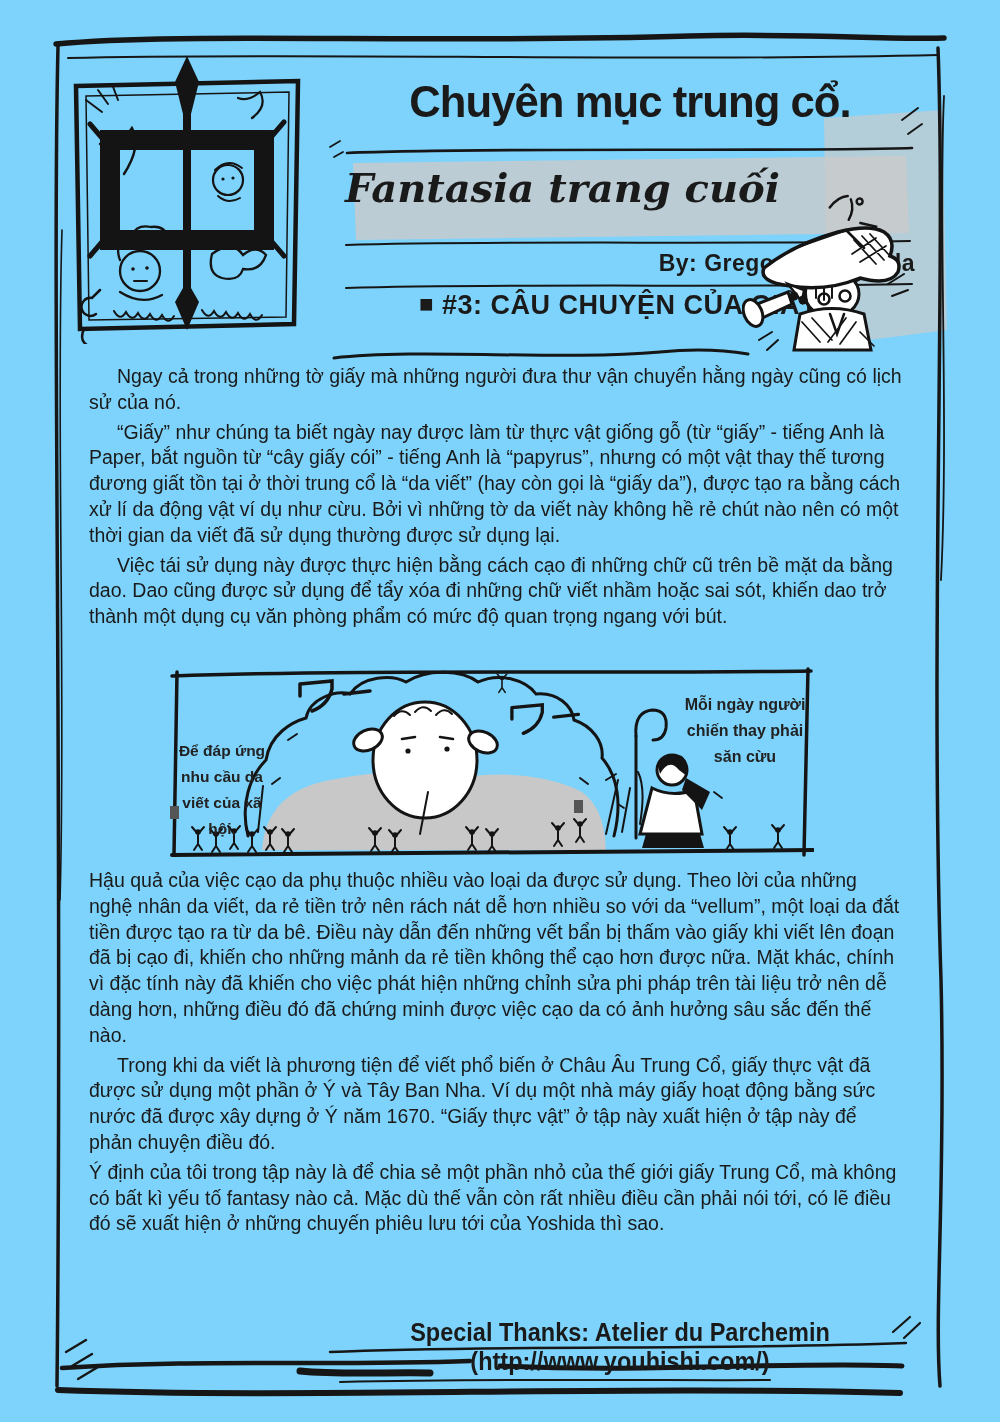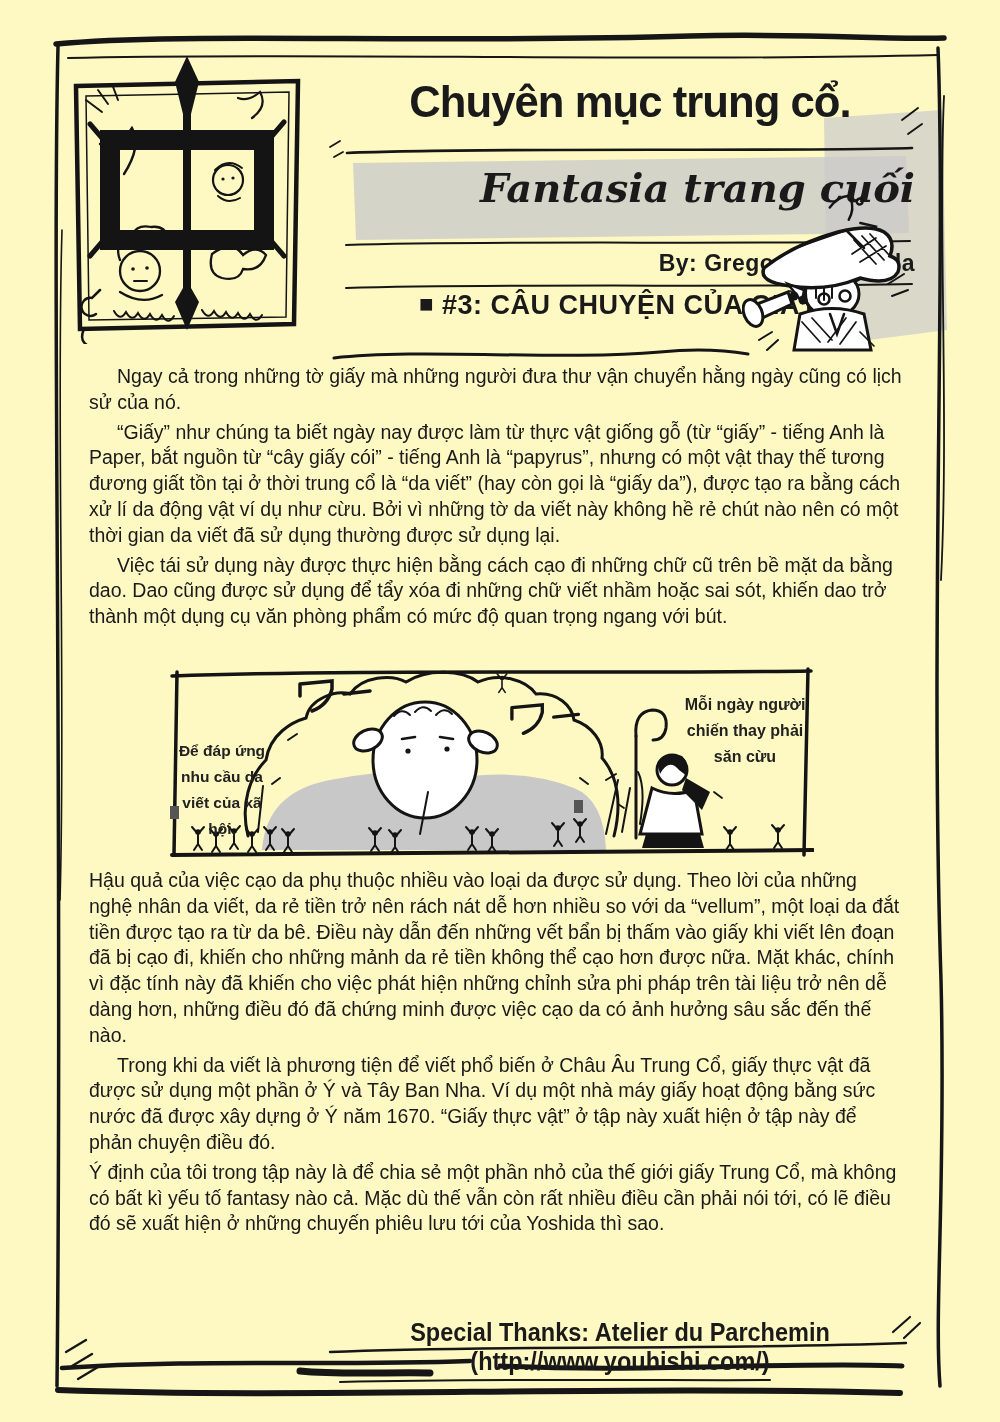--- a/index.html
+++ b/index.html
@@ -1,24 +1,24 @@
 <!DOCTYPE html>
 <html><head>
 <meta charset="utf-8">
 <style>
   html,body{margin:0;padding:0;background:#e8e8e8;}
-  .page{position:relative;width:1000px;height:1422px;background:#fef9c3;overflow:hidden;
+  .page{position:relative;width:1000px;height:1422px;background:#7dd3fc;overflow:hidden;
         font-family:"Liberation Sans",sans-serif;color:#1a1a1a;}
   svg{display:block;}
   
   .hdr{position:absolute;left:345px;top:72px;width:570px;z-index:3;}
   .title{position:absolute;left:0;top:4px;width:570px;text-align:center;
          font-family:"Liberation Sans",sans-serif;font-weight:bold;font-size:45px;
          letter-spacing:-1px;transform:scaleX(.97);transform-origin:center;}
-  .subtitle{position:absolute;left:0;top:92px;width:570px;text-align:right;
+  .subtitle{position:absolute;left:0;top:92px;width:570px;text-align:left;
          font-family:"DejaVu Serif",serif;font-style:italic;font-weight:bold;font-size:40px;}
   .byline{position:absolute;left:0;top:178px;width:570px;text-align:right;
          font-size:23px;font-weight:bold;letter-spacing:.5px;}
   .episode{position:absolute;left:0;top:218px;width:570px;text-align:center;
          font-size:27px;font-weight:bold;letter-spacing:.5px;white-space:nowrap;}
   .episode .sq{font-size:24px;vertical-align:2px;}
   
   .body-block{position:absolute;left:85px;width:822px;z-index:2;}
   .body-block p{margin:4px;font-size:19.5px;line-height:25.8px;}
   .body-block p.ind{text-indent:28px;}

